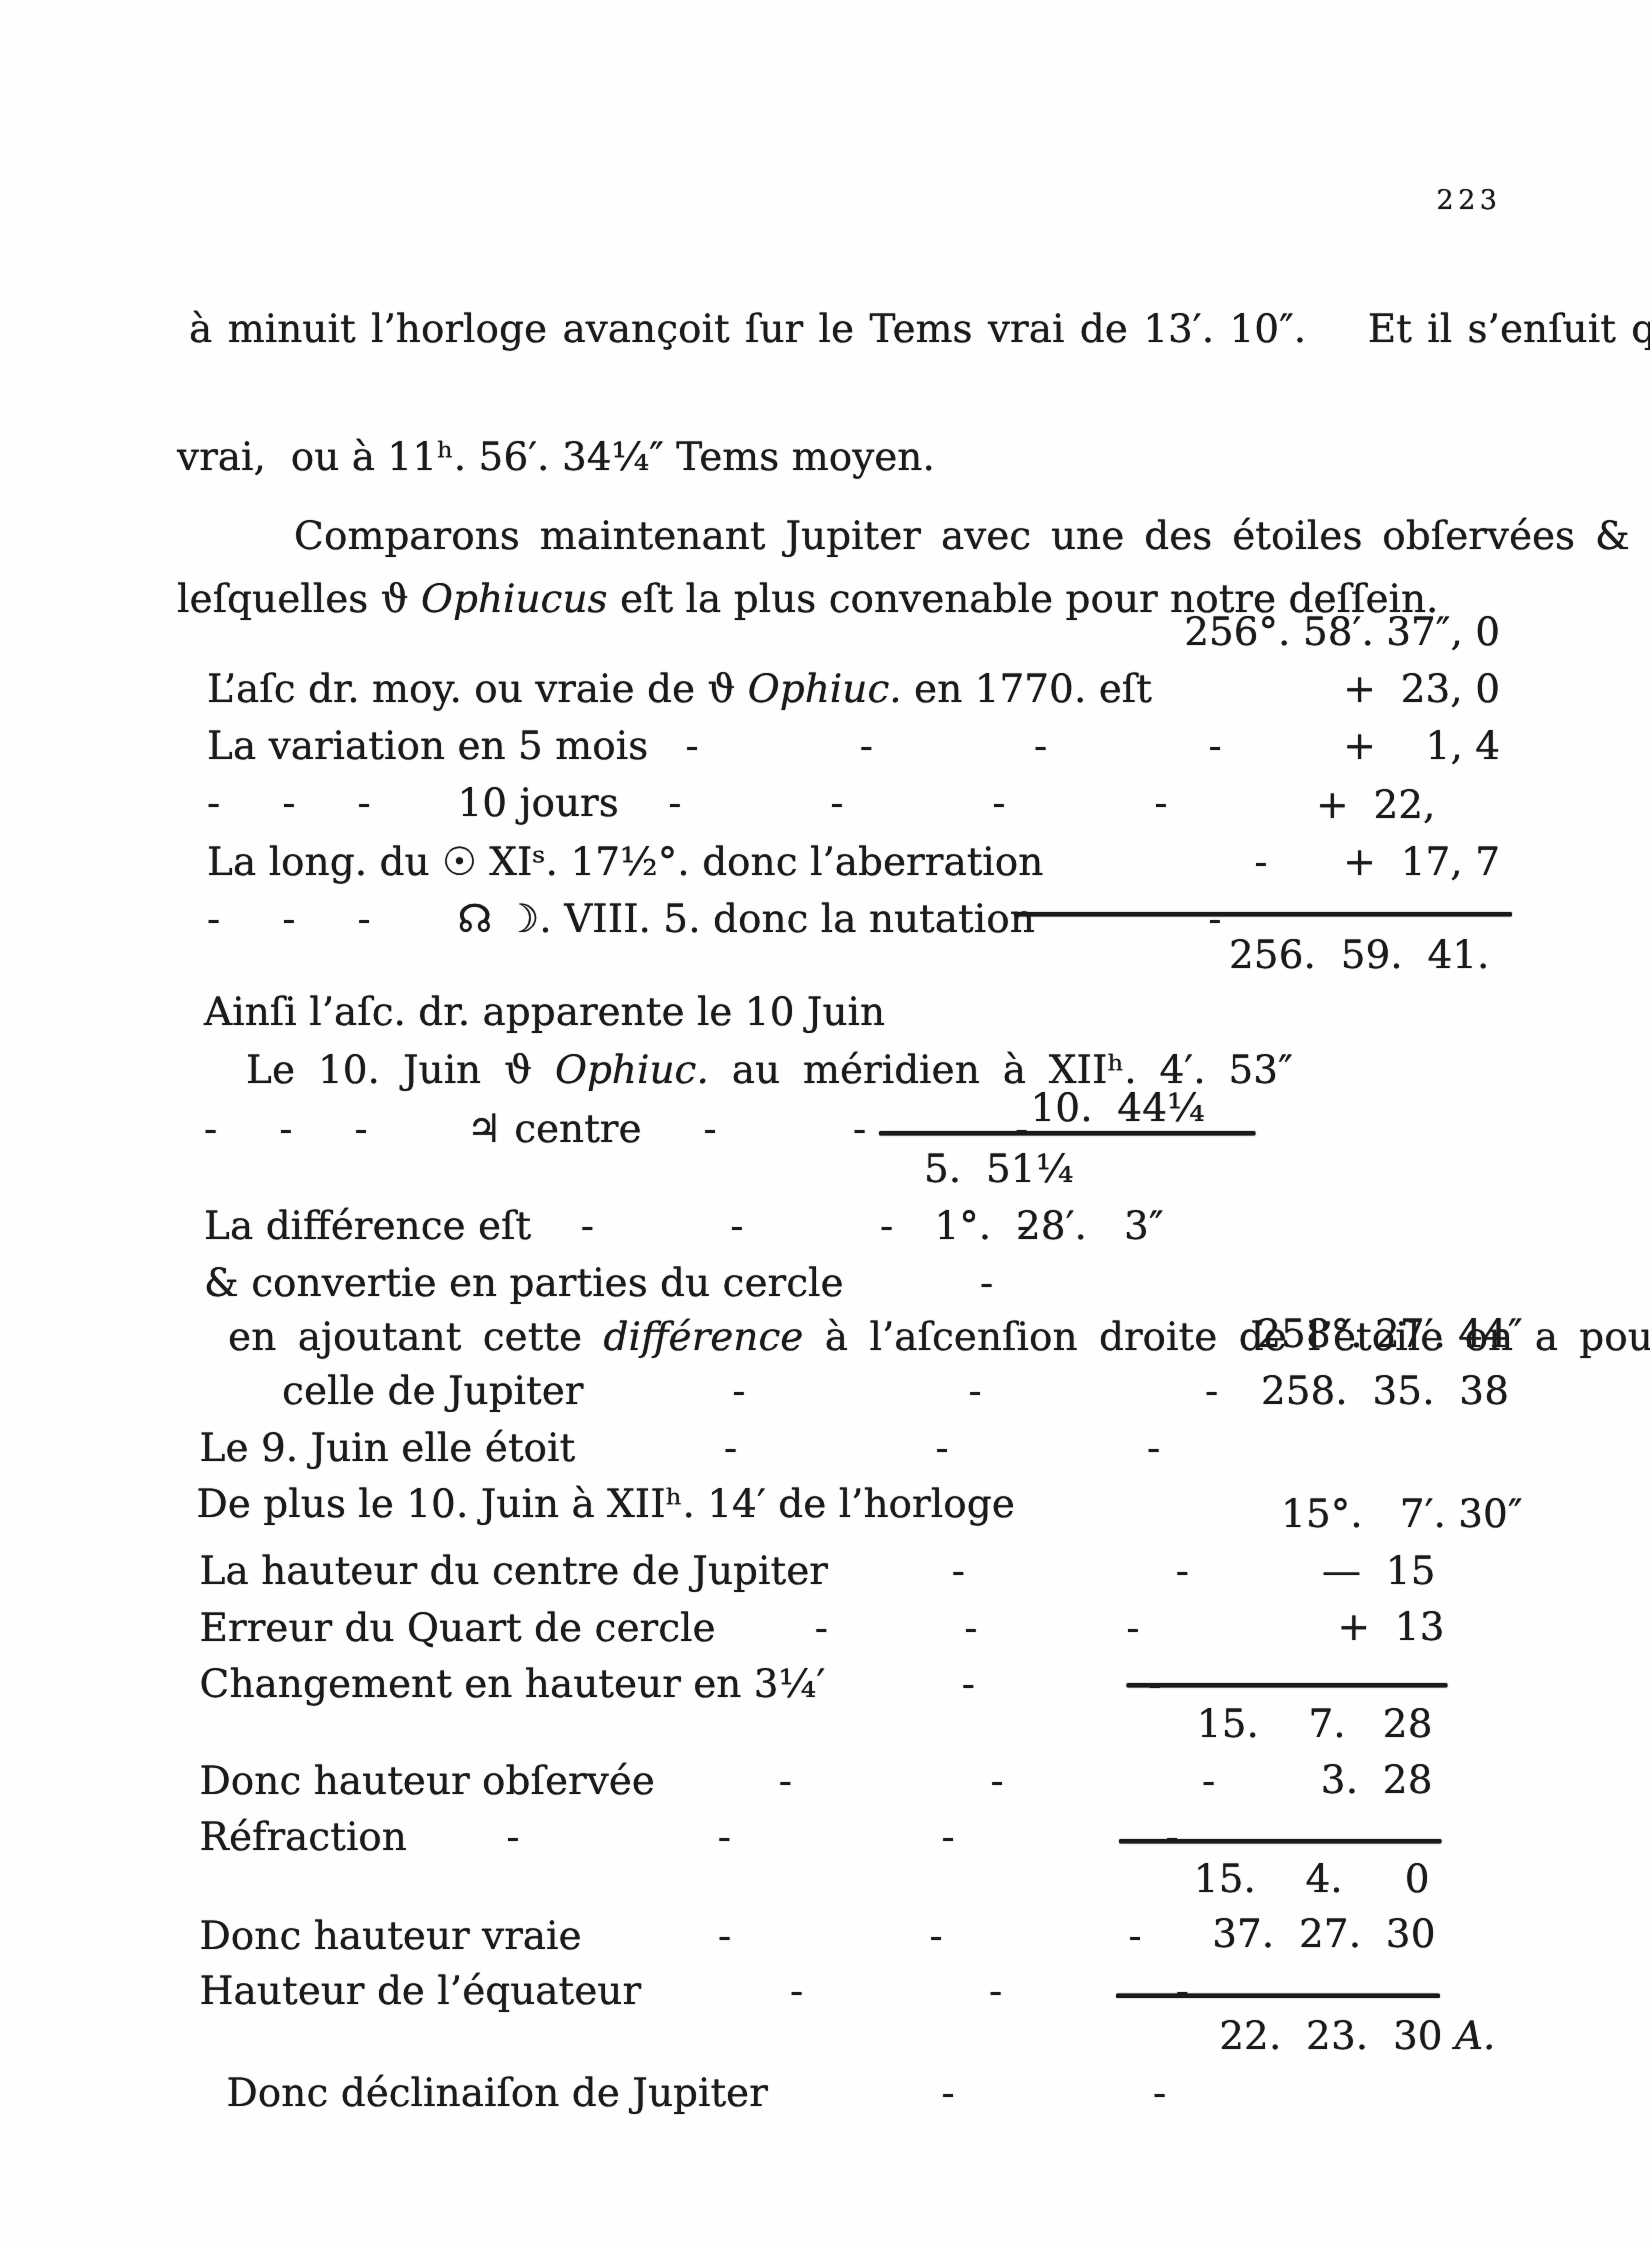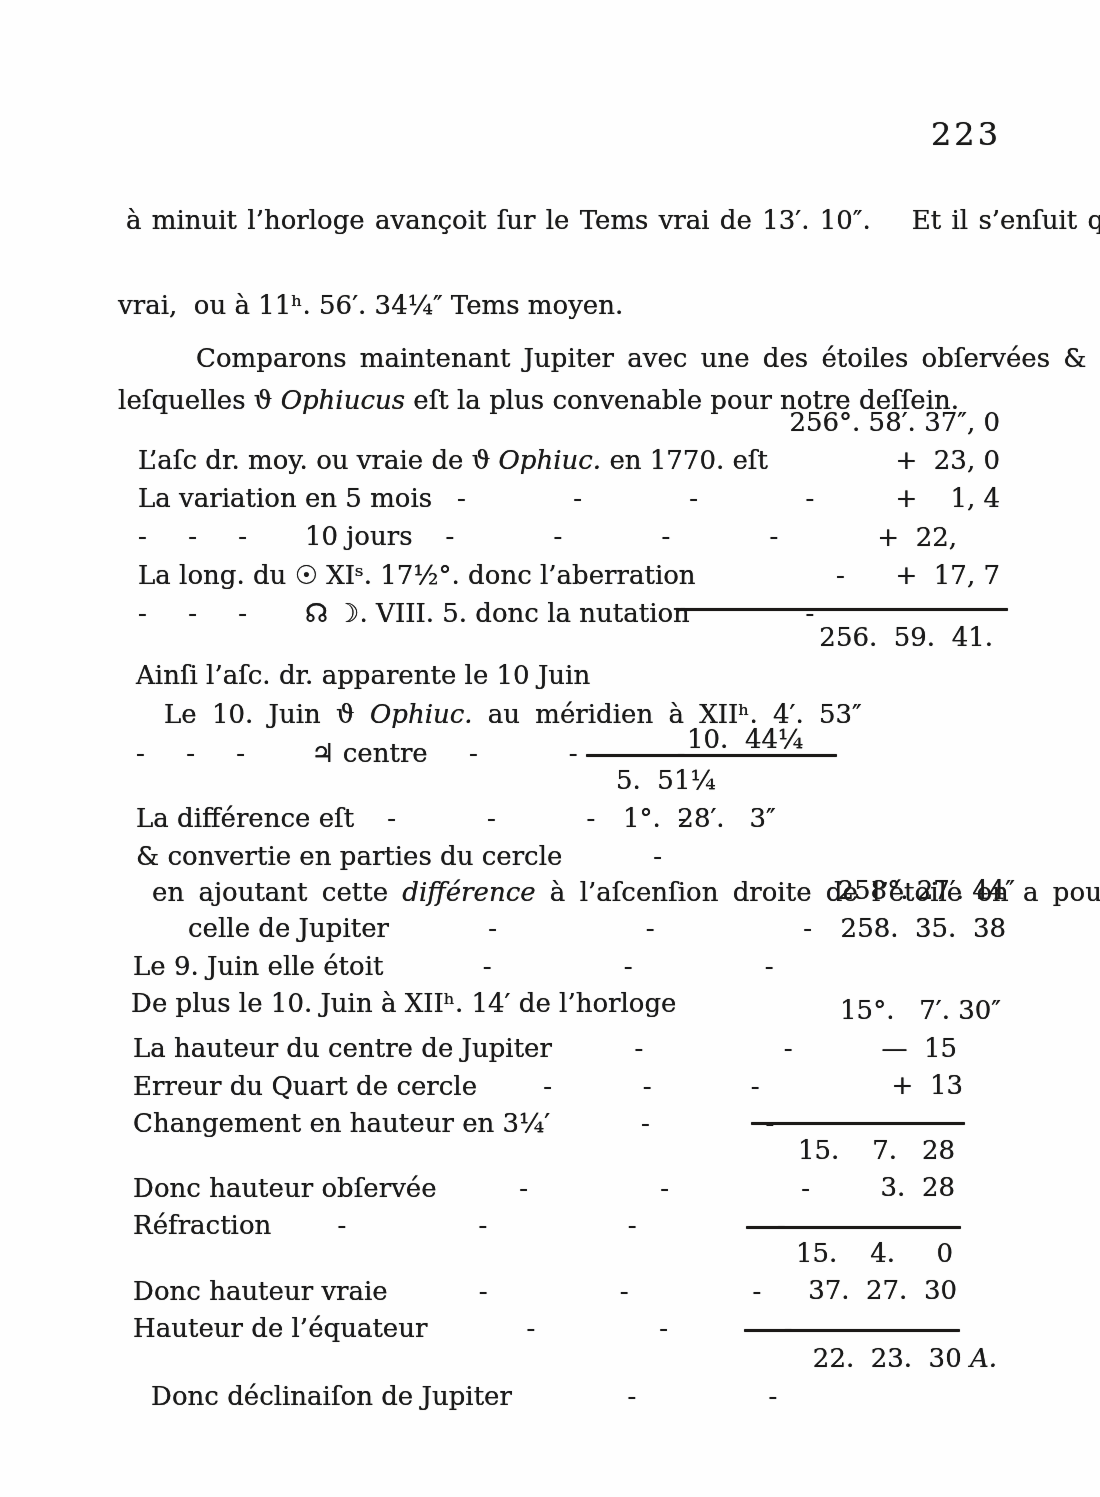--- a/index.html
+++ b/index.html
@@ -12,39 +12,39 @@
     position:absolute;white-space:pre;font-size:26px;line-height:38px;height:40px;
     text-shadow:0 0 0.7px rgba(25,23,20,0.85);
   }
   .lbl{white-space:pre;}
   .val{position:absolute;top:0;white-space:pre;}
   em{font-style:italic;}
   .rule{position:absolute;height:3px;background:#1c1a18;border-radius:1px;box-shadow:0 0 1px rgba(0,0,0,.6);}
   
   #l-header{left:85px;right:85px;top:114px;text-align:center;}
   .title{font-variant:small-caps;letter-spacing:4px;word-spacing:9px;font-size:25px;}
-  .pagenum{position:absolute;right:14px;top:1px;font-size:32px;letter-spacing:3px;}
+  .pagenum{position:absolute;right:14px;top:1px;font-size:18px;letter-spacing:3px;}
   
   #l-p1l1,#l-p1l2{word-spacing:2px;}
   #l-p2l1{word-spacing:5px;}
   #l-b2{word-spacing:7px;}
   #l-c3{word-spacing:6px;}
   
   #l-a1 .val{right:15px;}
   #l-a2 .val{right:15px;}
   #l-a3 .val{right:15px;}
   #l-a4 .val{right:58px;}
   #l-a5 .val{right:15px;}
   #l-b1 .val{right:22px;}
   #l-b3 .val{left:584px;margin-top:24px;}
   #l-c1 .val{left:513px;}
   #l-c2 .val{left:520px;}
   #l-c4 .val{right:0px;}
   #l-c5 .val{right:9px;}
-  #l-d1 .val{right:14px;}
+  #l-d1 .val{right:0;}
   #l-d2 .val{right:58px;}
   #l-d3 .val{right:52px;}
   #l-e1 .val{right:60px;}
   #l-e2 .val{right:60px;}
   #l-f1 .val{right:62px;}
   #l-f2 .val{right:58px;margin-left:41px;}
   #l-g1 .val{right:18px;}
 </style>
 </head>
 <body>

